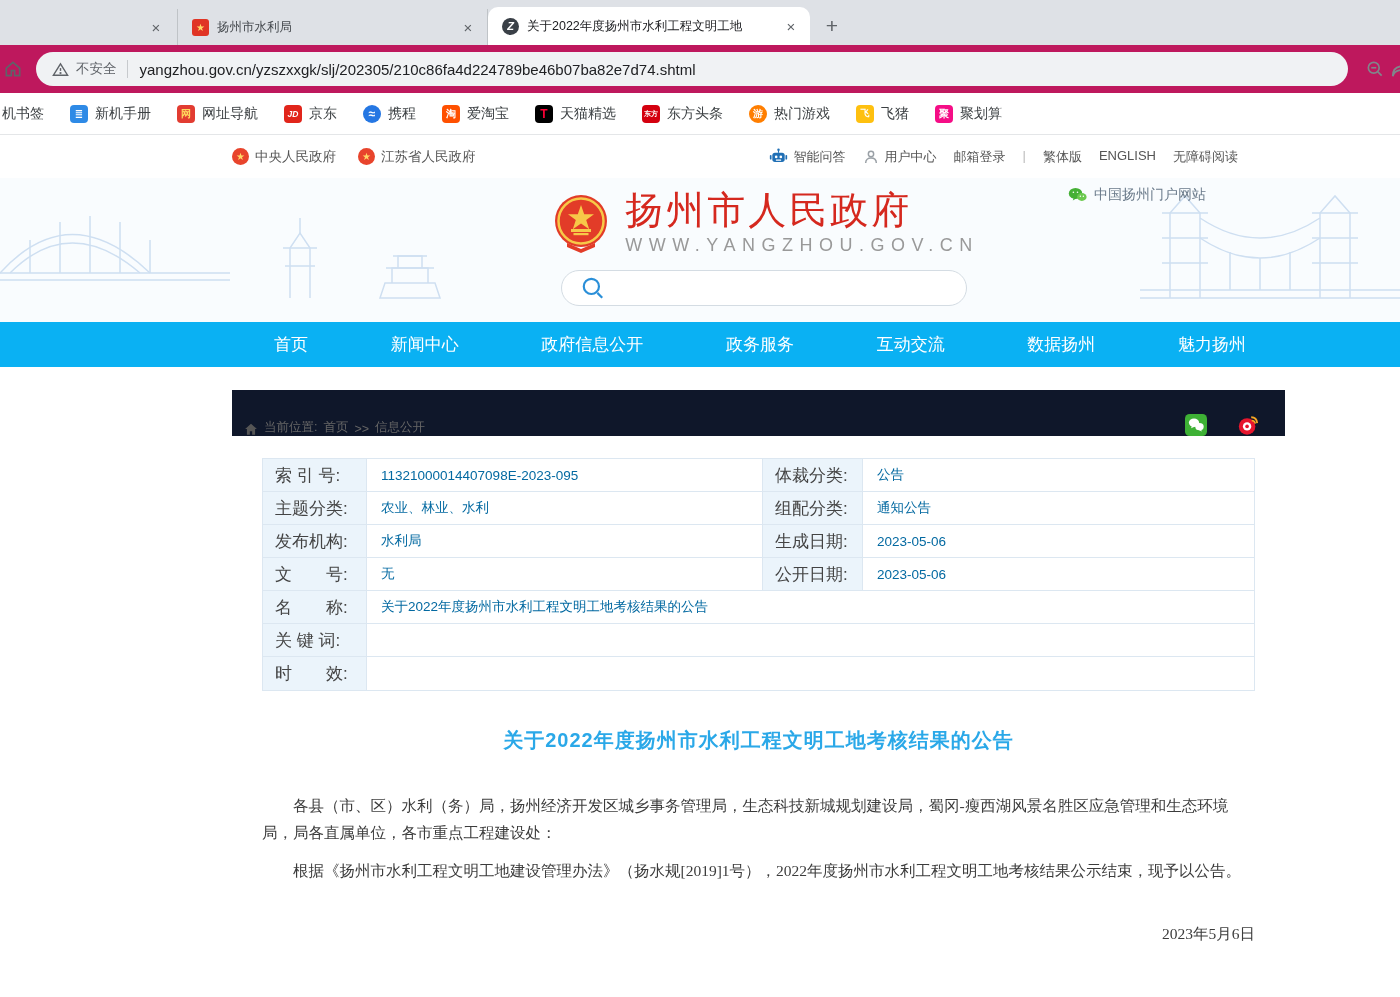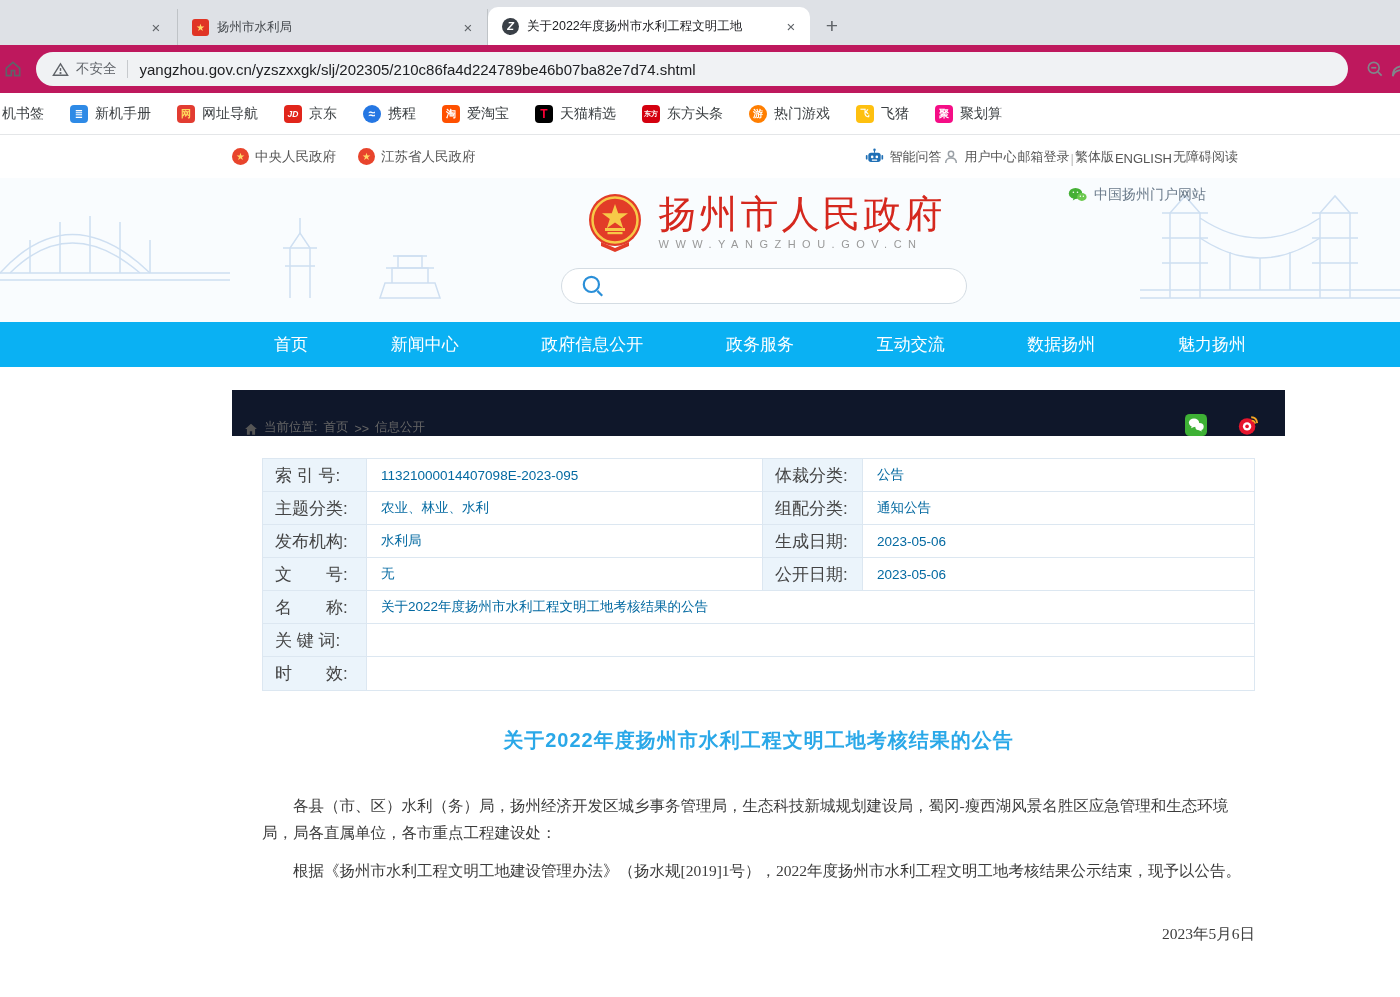--- a/index.html
+++ b/index.html
@@ -32,30 +32,30 @@
   .bm1i{background:#2e8ae6;} .bm2i{background:#e23c31;color:#ffd95e;} .bm3i{background:#e1251b;font-size:8.5px;font-style:italic;}
   .bm4i{background:#2577e3;border-radius:50%;font-size:12px;} .bm5i{background:#ff5000;} .bm6i{background:#000;color:#ff0036;font-size:12px;}
   .bm7i{background:#d4000f;font-size:7px;} .bm8i{background:#ff7e00;border-radius:50%;} .bm9i{background:#fec00f;font-size:9px;} .bm10i{background:#f50d86;}
 
   
   .govbar { height:43px; background:#fff; display:flex; align-items:center; }
   .govbar-inner { width:1036px; margin-left:232px; display:flex; align-items:center; }
   .gov-left { display:flex; align-items:center; gap:22px; }
   .gov-link { display:flex; align-items:center; gap:6px; font-size:13.5px; color:#555; }
   .gov-emblem { width:17px; height:17px; border-radius:50%; background:#e8442c; color:#ffd766; font-size:10px; display:flex; align-items:center; justify-content:center; }
-  .gov-right { margin-left:auto; display:flex; align-items:flex-end; gap:1px; padding-right:30px; font-size:13px; color:#555; }
+  .gov-right { margin-left:auto; display:flex; align-items:flex-start; gap:17px; padding-right:30px; font-size:13px; color:#555; }
   .gov-right .item { display:flex; align-items:center; gap:6px; }
 
   
   .siteheader { height:144px; background:#f9fcfe; position:relative; overflow:hidden; }
   .deco { position:absolute; top:0; opacity:.9; }
   .header-inner { width:1036px; margin-left:232px; position:relative; height:100%; }
   .logo-row { display:flex; justify-content:center; align-items:center; padding-top:12px; gap:12px; transform:translateX(14px); }
   .site-title { color:#d5281e; font-size:38px; font-weight:normal; letter-spacing:3px; line-height:1.1; }
-  .site-url { color:#999; font-size:11px; letter-spacing:6.5px; margin-top:3px; }
+  .site-url { color:#999; font-size:18px; letter-spacing:6.5px; margin-top:3px; }
   .portal { position:absolute; top:8px; right:62px; display:flex; align-items:center; gap:7px; font-size:14px; color:#6a7a8a; }
   .search-row { display:flex; justify-content:center; margin-top:14px; transform:translateX(14px); }
   .search-pill { width:406px; height:36px; border:1px solid #d4dce3; background:#fff; border-radius:18px; display:flex; align-items:center; padding:0 12px 0 18px; }
   .search-pill input { border:none; outline:none; flex:1; font-size:15px; color:#333; background:transparent; font-family:inherit; }
   .search-pill input::placeholder { color:#9aa3ab; }
 
   
   .mainnav { height:45px; background:#0ab1f3; display:flex; align-items:center; }
   .mainnav-inner { width:1036px; margin-left:232px; display:flex; justify-content:space-between; padding:0 22px 0 42px; }
   .nav-item { color:#fff; font-size:17px; white-space:nowrap; }

